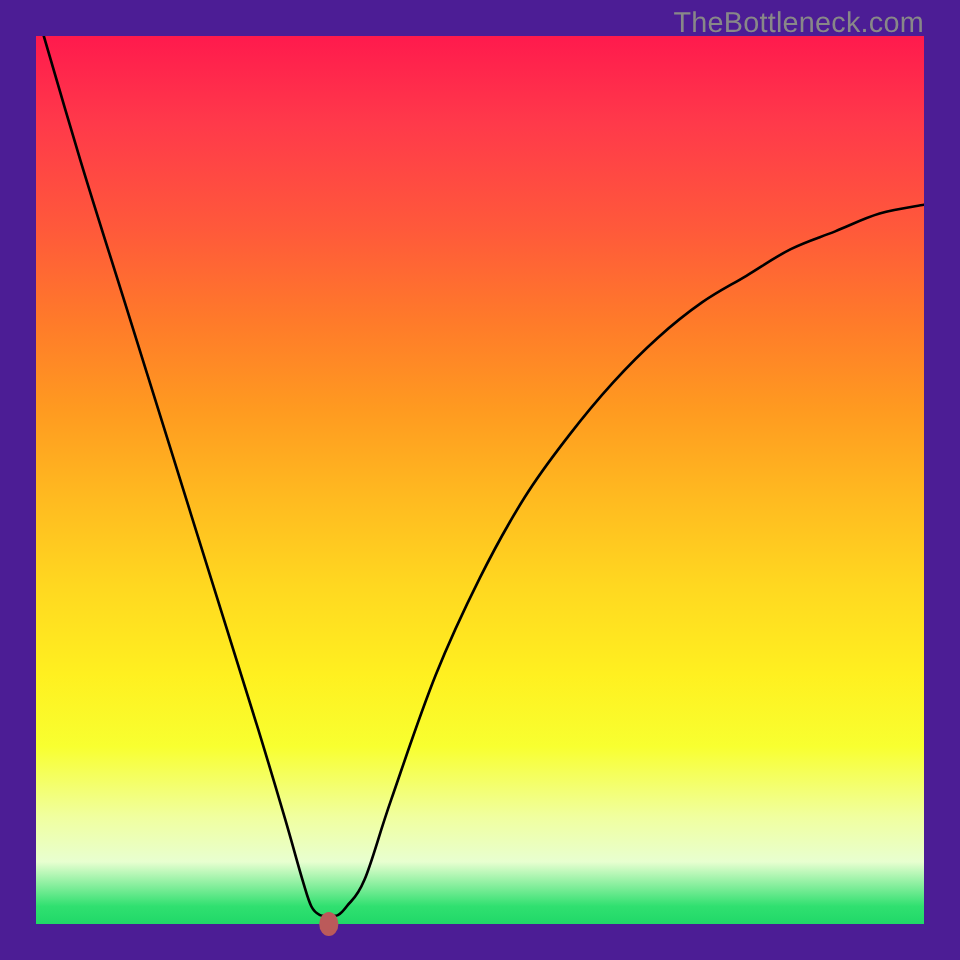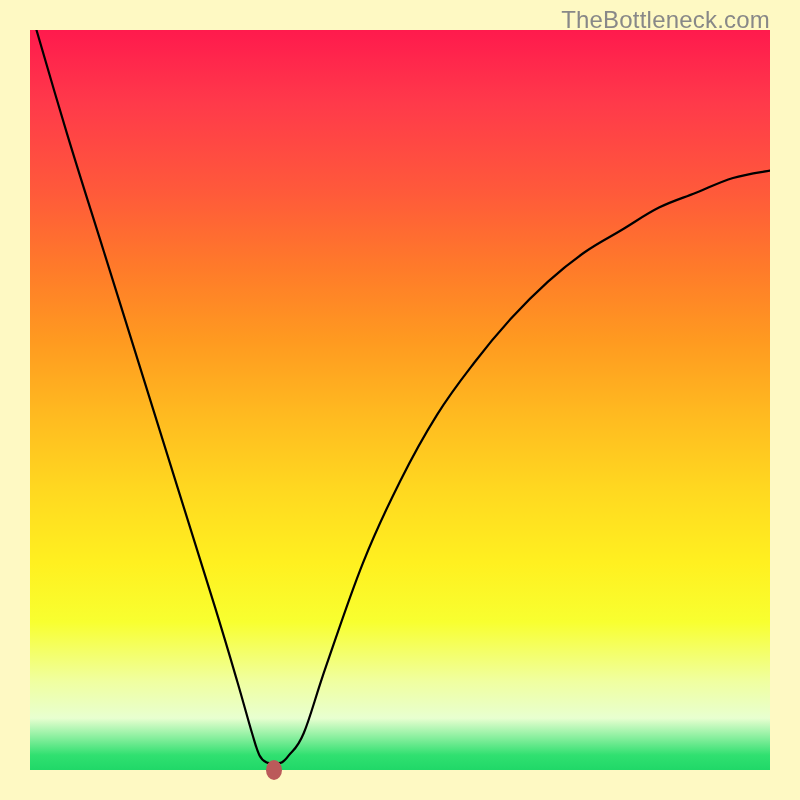--- a/index.html
+++ b/index.html
@@ -8,21 +8,21 @@
     width: 800px;
     height: 800px;
     background: #000;
     overflow: hidden;
     font-family: Arial, sans-serif;
   }
   .frame {
     position: relative;
     width: 800px;
     height: 800px;
-    background: #fef9c3;
+    background: #4c1d95;
   }
   .plot-area {
     position: absolute;
     left: 30px;
     top: 30px;
     width: 740px;
     height: 740px;
     background: linear-gradient(to bottom,
       #ff1a4d 0%,
       #ff3a4a 10%,

